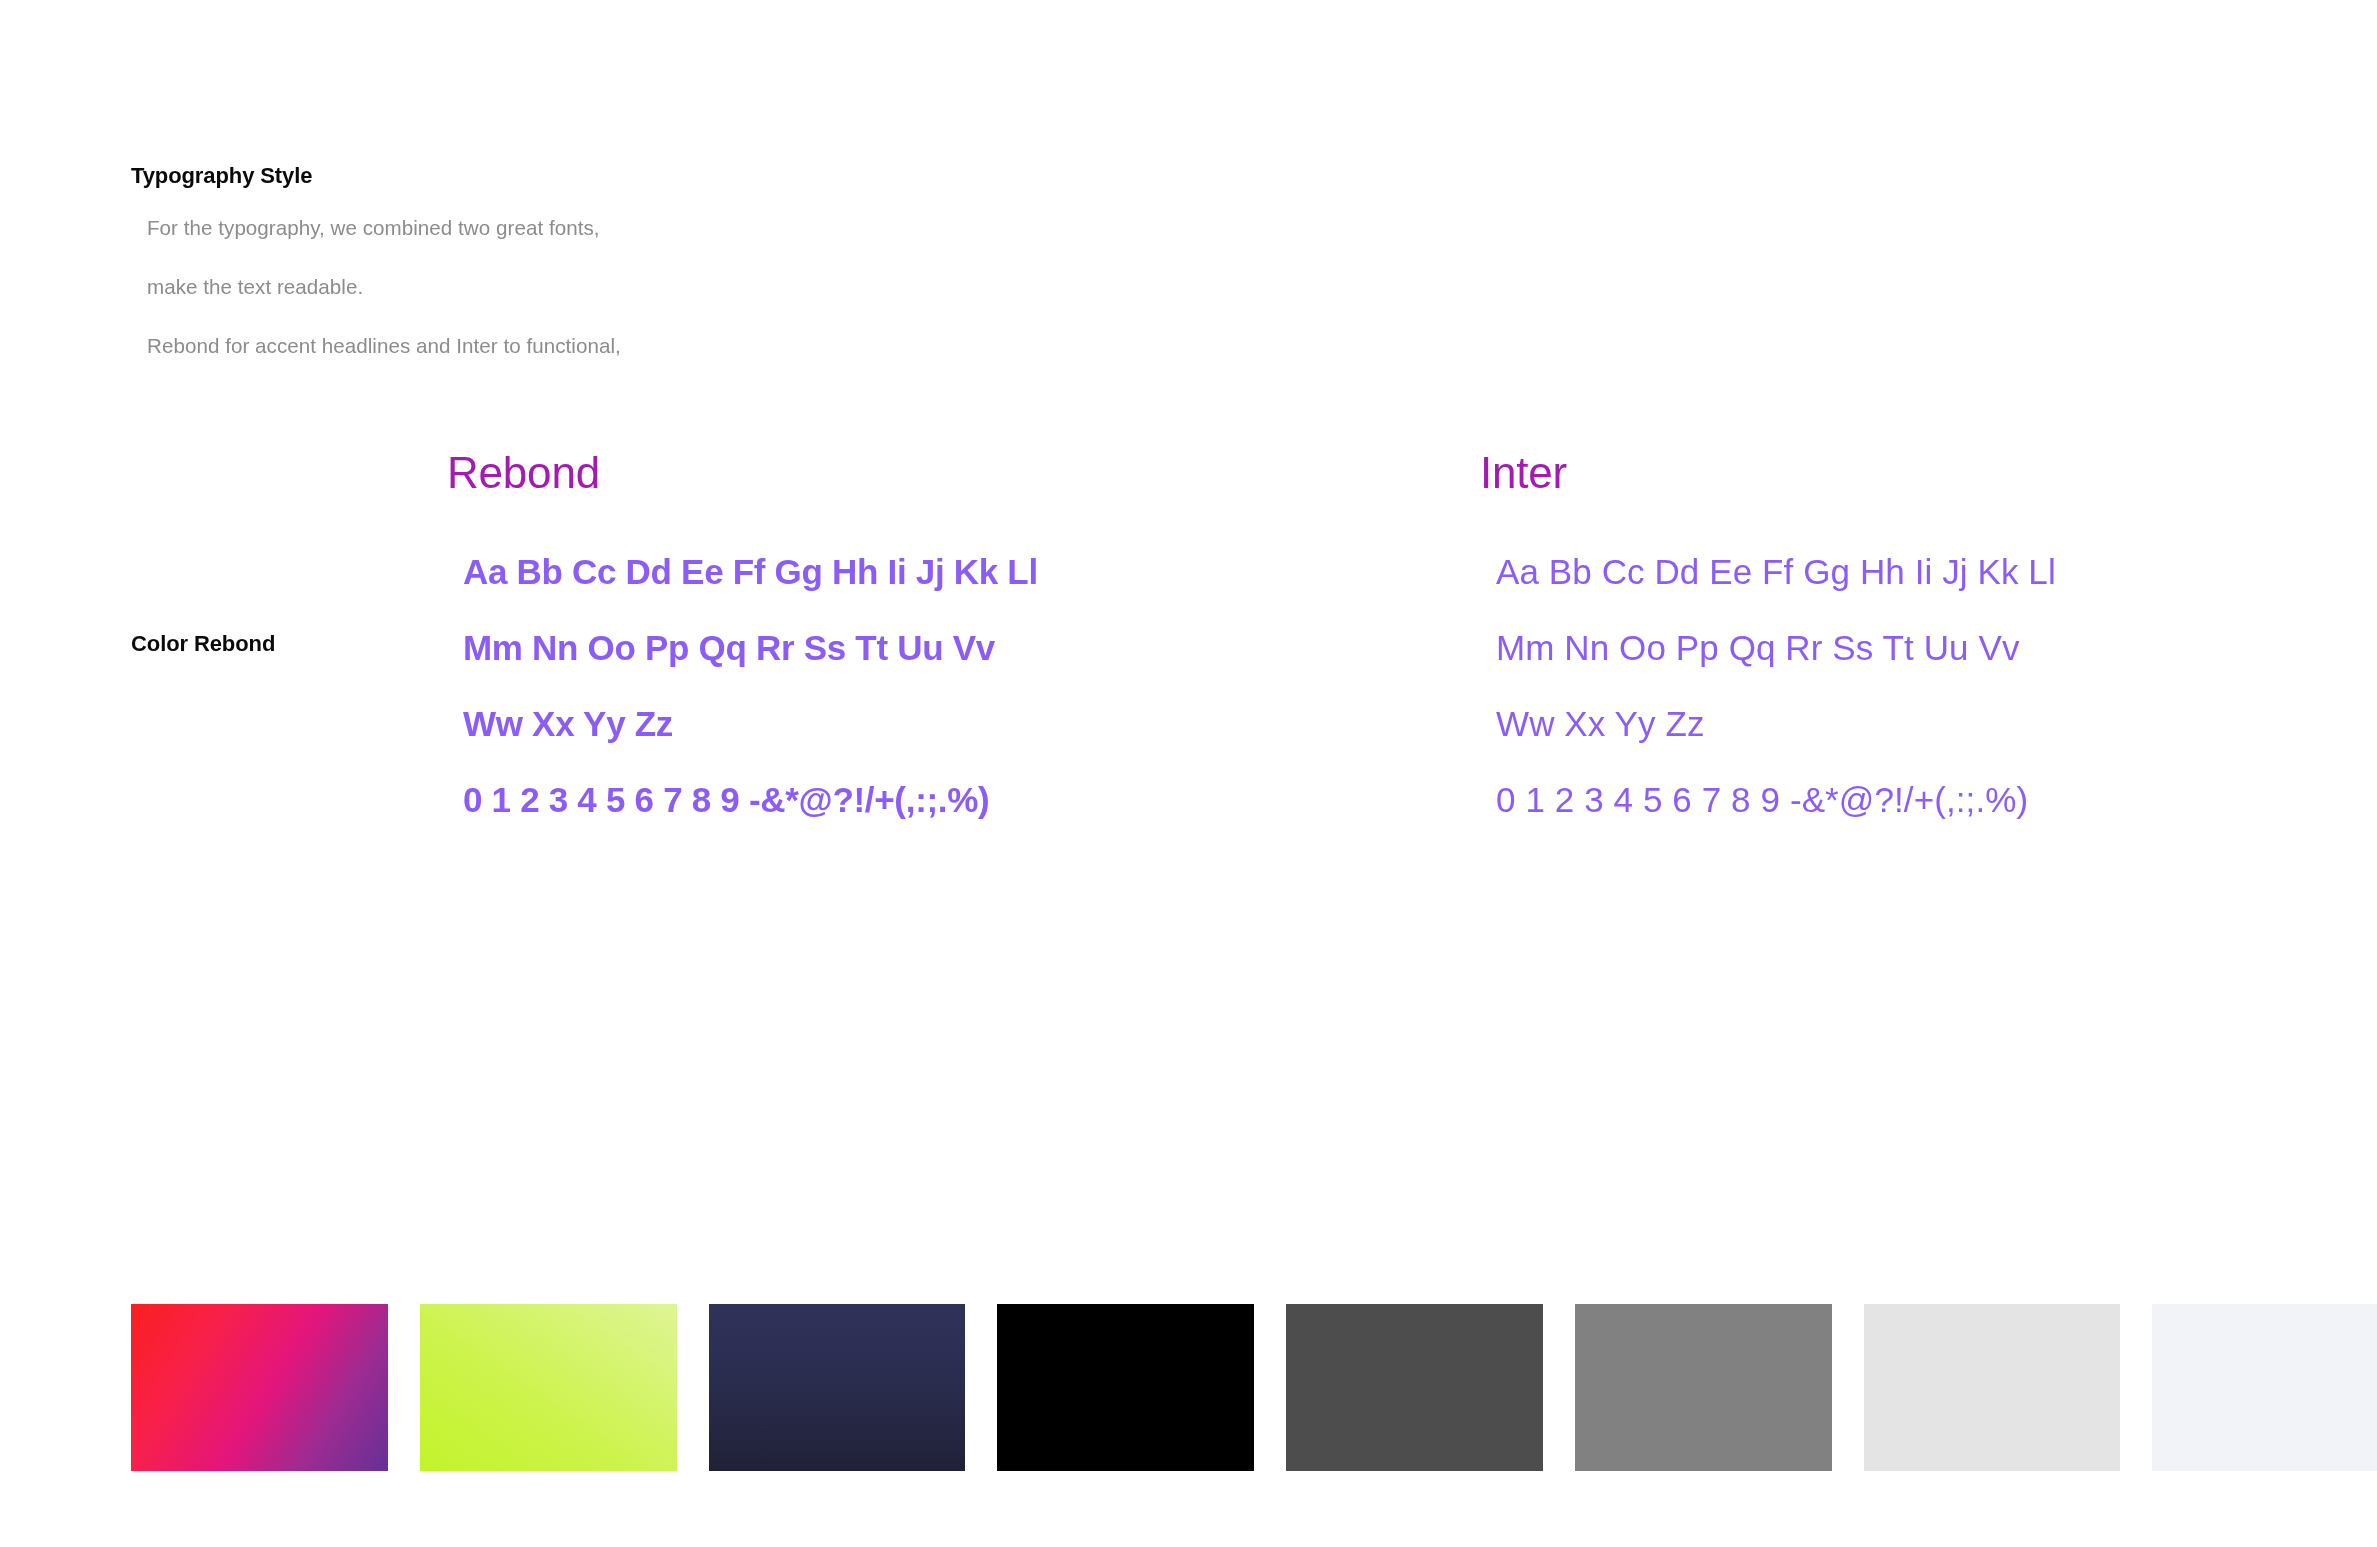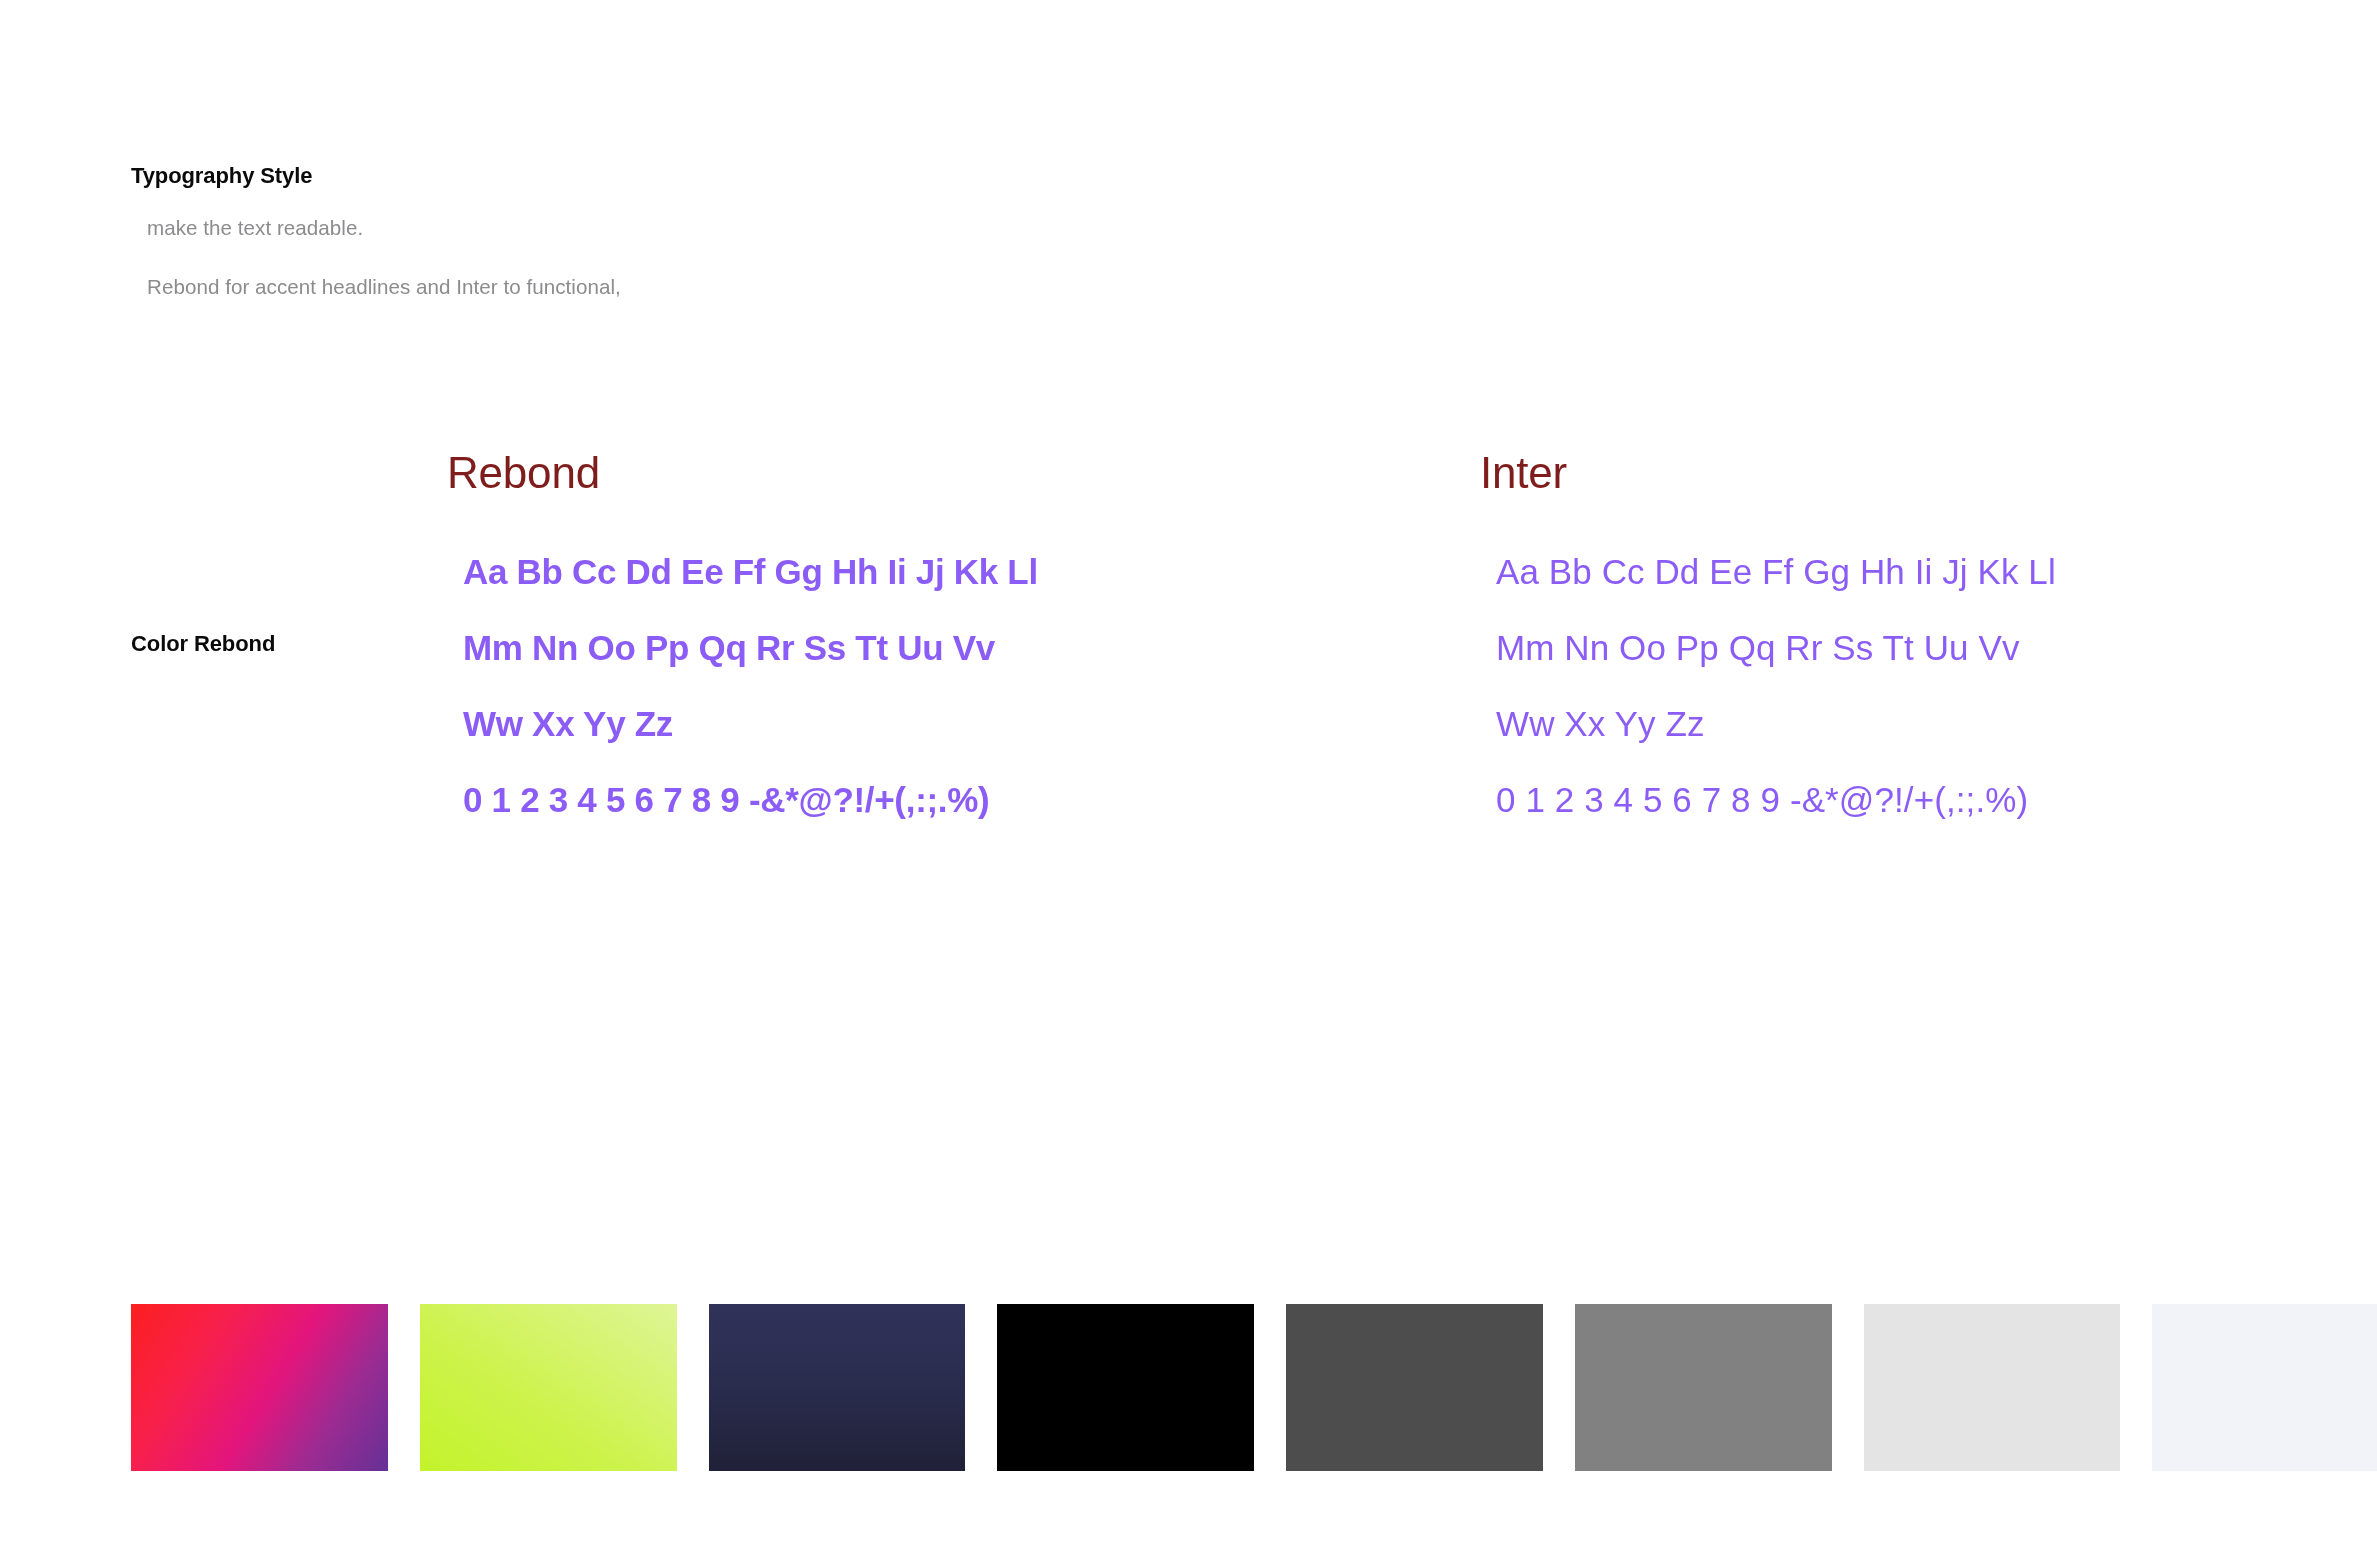--- a/index.html
+++ b/index.html
@@ -61,21 +61,21 @@
     position: absolute;
     top: 0;
   }
   .specimen.rebond { left: 351px; }
   .specimen.inter  { left: 1384px; }
 
   .specimen-name {
     font-size: 44px;
     font-weight: 300;
     line-height: 1;
-    color: #7f1d1d;
+    color: #a21caf;
     letter-spacing: -0.2px;
     white-space: nowrap;
   }
 
   .specimen-glyphs {
     margin-top: 47px;
     color: #8b5cf6;
     font-size: 35px;
     line-height: 60px;
     white-space: nowrap;
@@ -113,20 +113,21 @@
   }
 </style>
 </head>
 <body>
 
 <div class="page">
 
   <div class="section-intro" id="typography-intro">
     <div class="section-title">Typography Style</div>
     <div class="section-desc">
+      <span class="line">For the typography, we combined two great fonts,</span>
       <span class="line">make the text readable.</span>
       <span class="line">Rebond for accent headlines and Inter to functional,</span>
     </div>
   </div>
 
   <div class="specimen-row">
 
     <div class="specimen rebond">
       <div class="specimen-name">Rebond</div>
       <div class="specimen-glyphs">

